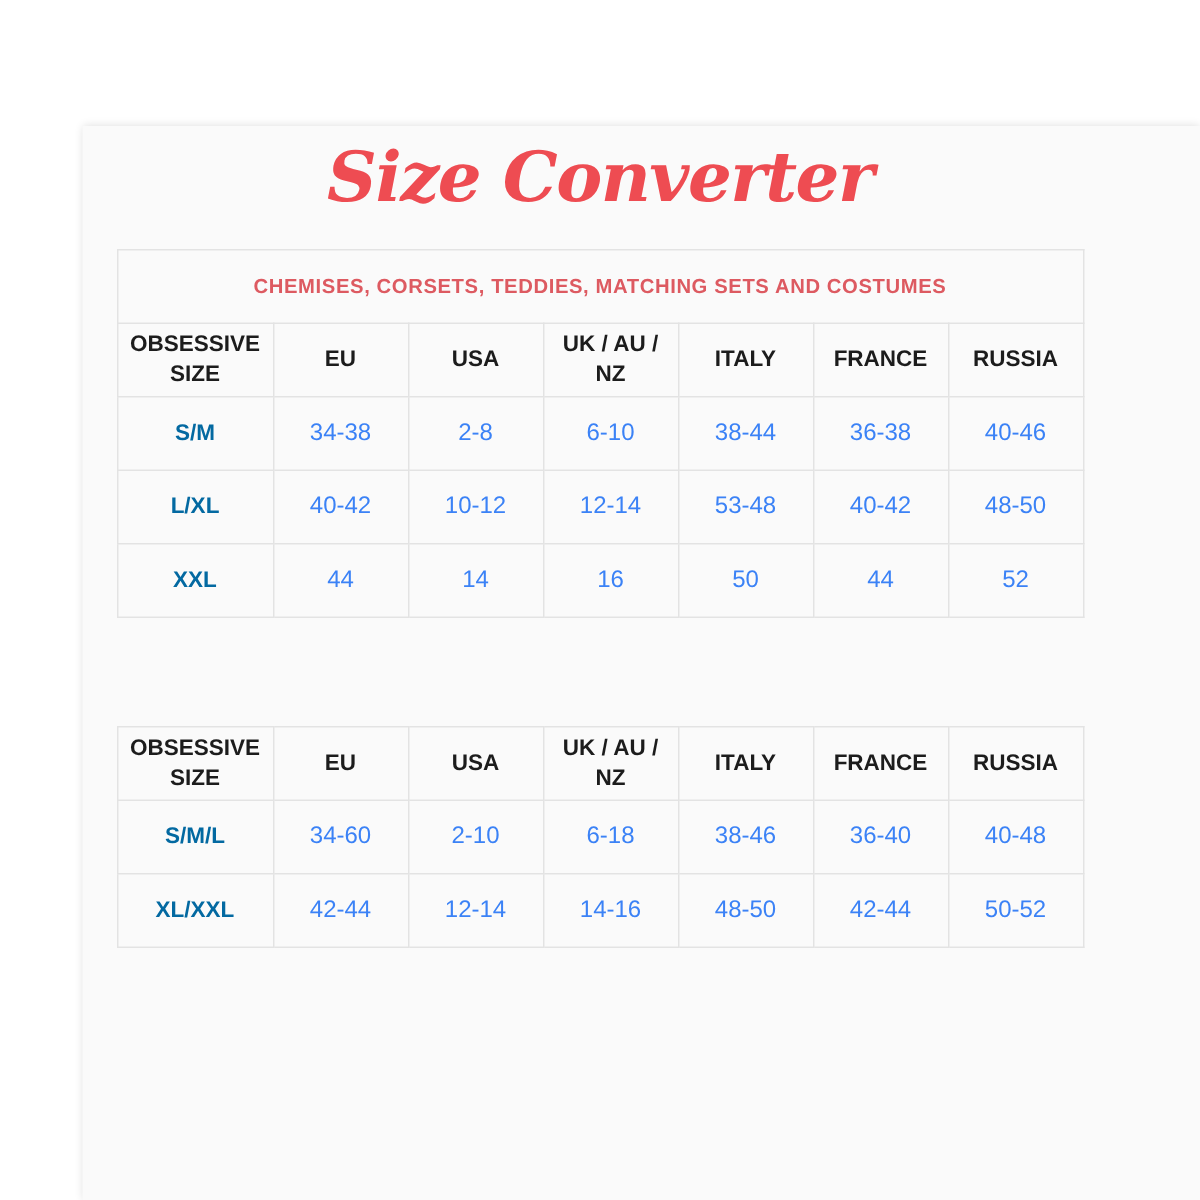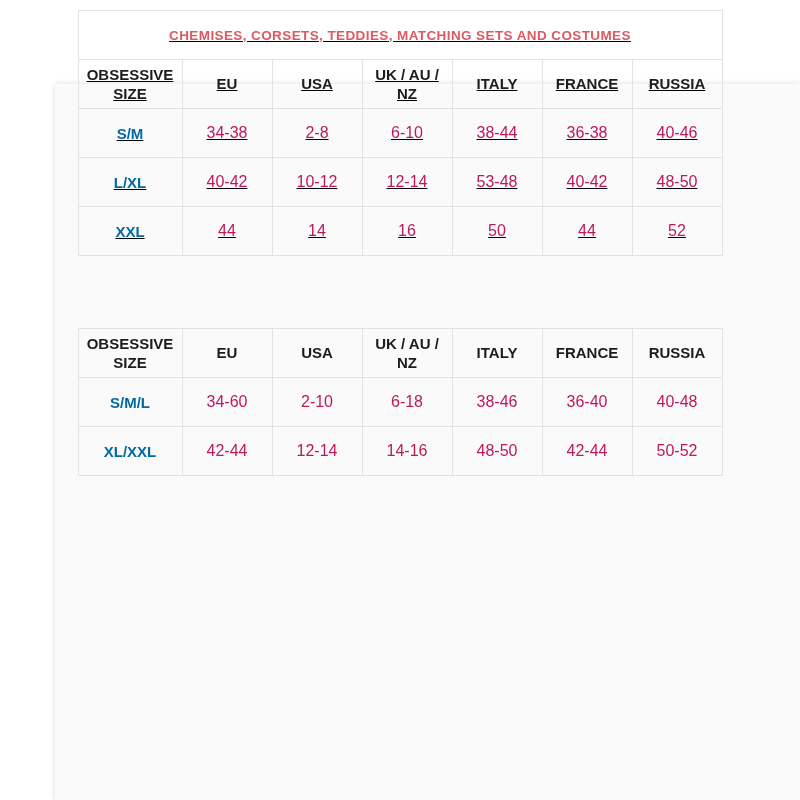--- a/index.html
+++ b/index.html
@@ -42,21 +42,21 @@
     line-height: 1.15;
     letter-spacing: -1px;
     color: var(--title-red, #ee4c52);
   }
   .conv-table {
     border-collapse: collapse;
     table-layout: fixed;
     margin: 0 auto;
     background: transparent;
   }
-  .conv-table.first { margin-top: 10px; text-decoration: underline; }
+  .conv-table.first { margin-top: 21px; }
   .conv-table.second { margin-top: 72px; }
   .conv-table col.size-col { width: 104px; }
   .conv-table col.val-col  { width: 90px; }
   .conv-table td, .conv-table th {
     border: 1px solid #e3e3e3;
     text-align: center;
     vertical-align: middle;
     height: 49px;
     padding: 2px 6px;
     box-sizing: border-box;
@@ -74,31 +74,32 @@
     line-height: 1.3;
   }
   .size-cell {
     font-size: 15px;
     font-weight: bold;
     color: #0369a1;
   }
   .val-cell {
     font-size: 16px;
     font-weight: normal;
-    color: #be185d;
+    color: #3b82f6;
   }
 </style>
 </head>
 <body>
 
 <div class="viewport">
   <div class="page-bg"></div>
 
   <div class="content">
 
+    <h1 class="page-title">Size Converter</h1>
 
     <table class="conv-table first">
       <colgroup>
         <col class="size-col">
           <col class="val-col">
           <col class="val-col">
           <col class="val-col">
         <col class="val-col">
           <col class="val-col">
           <col class="val-col">

